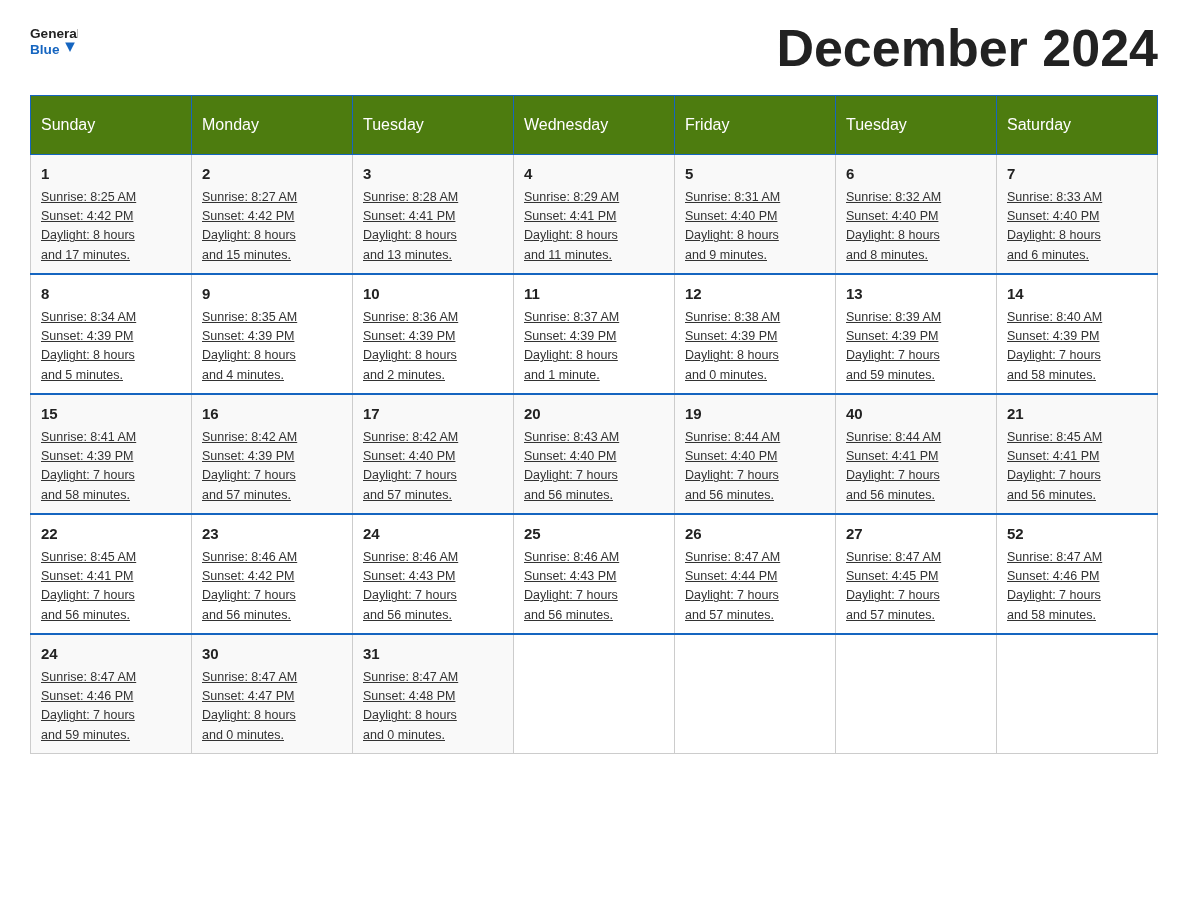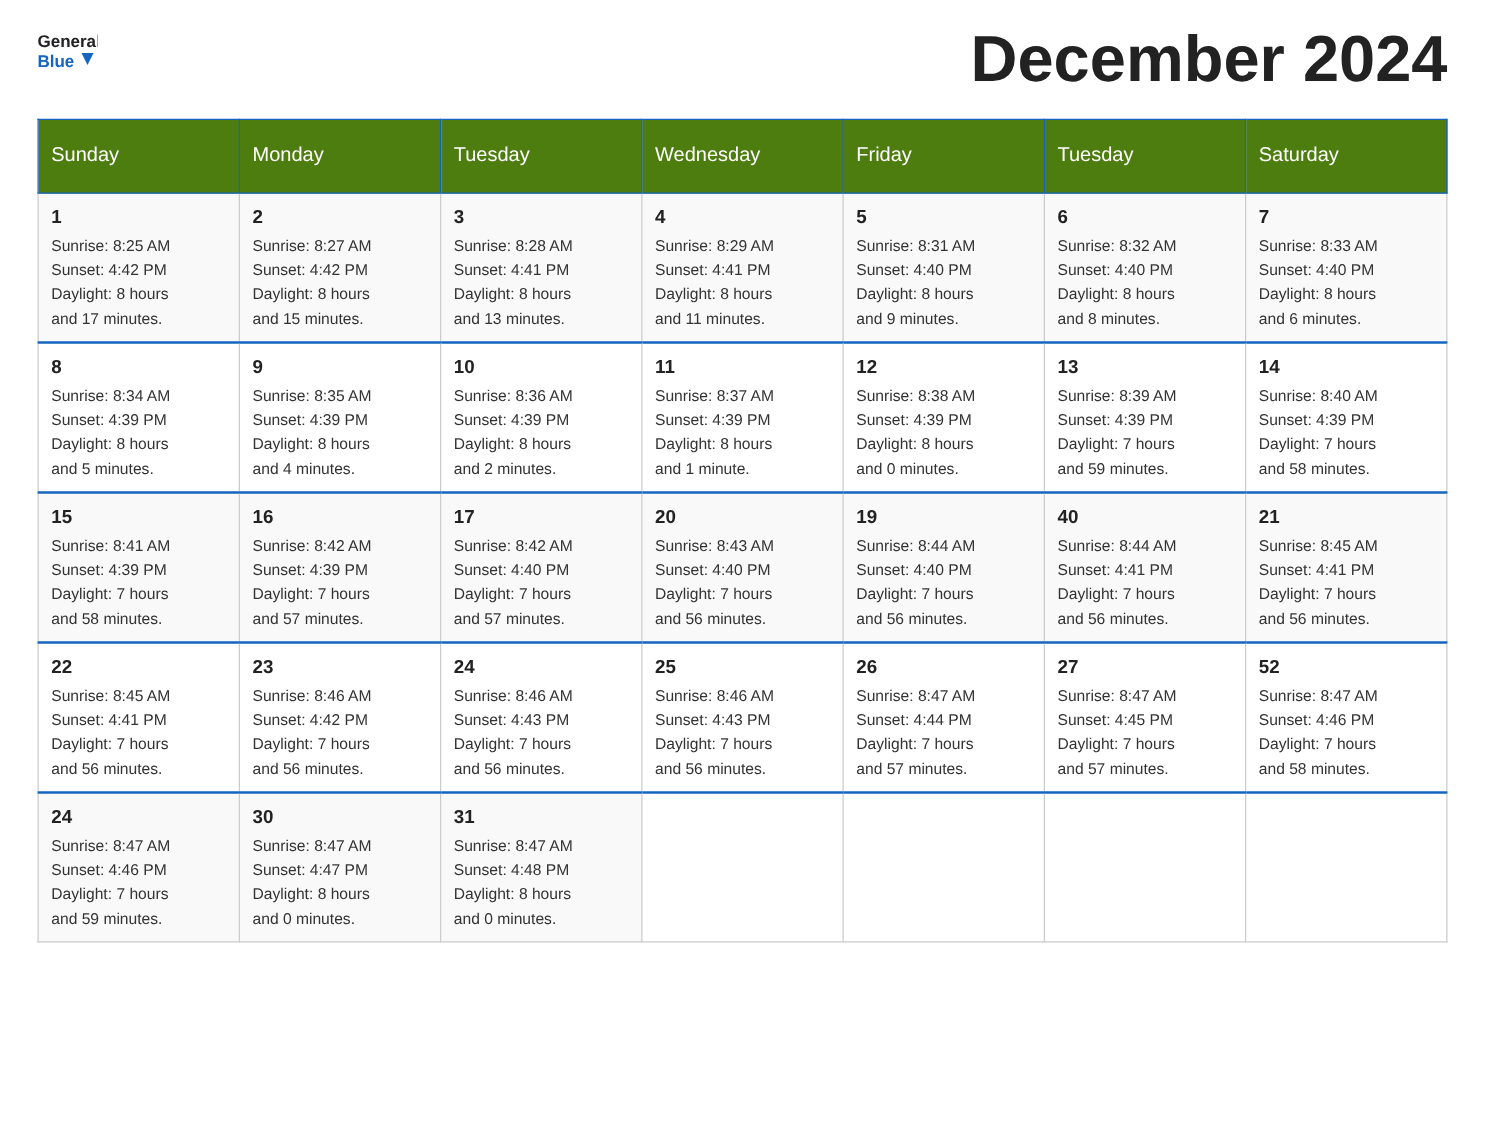--- a/index.html
+++ b/index.html
@@ -75,20 +75,21 @@
     .day-number {
       font-size: 15px;
       font-weight: bold;
       margin-bottom: 2px;
       color: #222;
     }
     .day-info {
       font-size: 12.5px;
       color: #333;
       line-height: 1.55;
+      text-decoration: underline;
     }
     .empty-cell {
       background: #fff !important;
     }
     .row-border-top td {
       border-top: 2px solid #1565c0;
     }
     
     .logo-svg {
       width: 48px;

